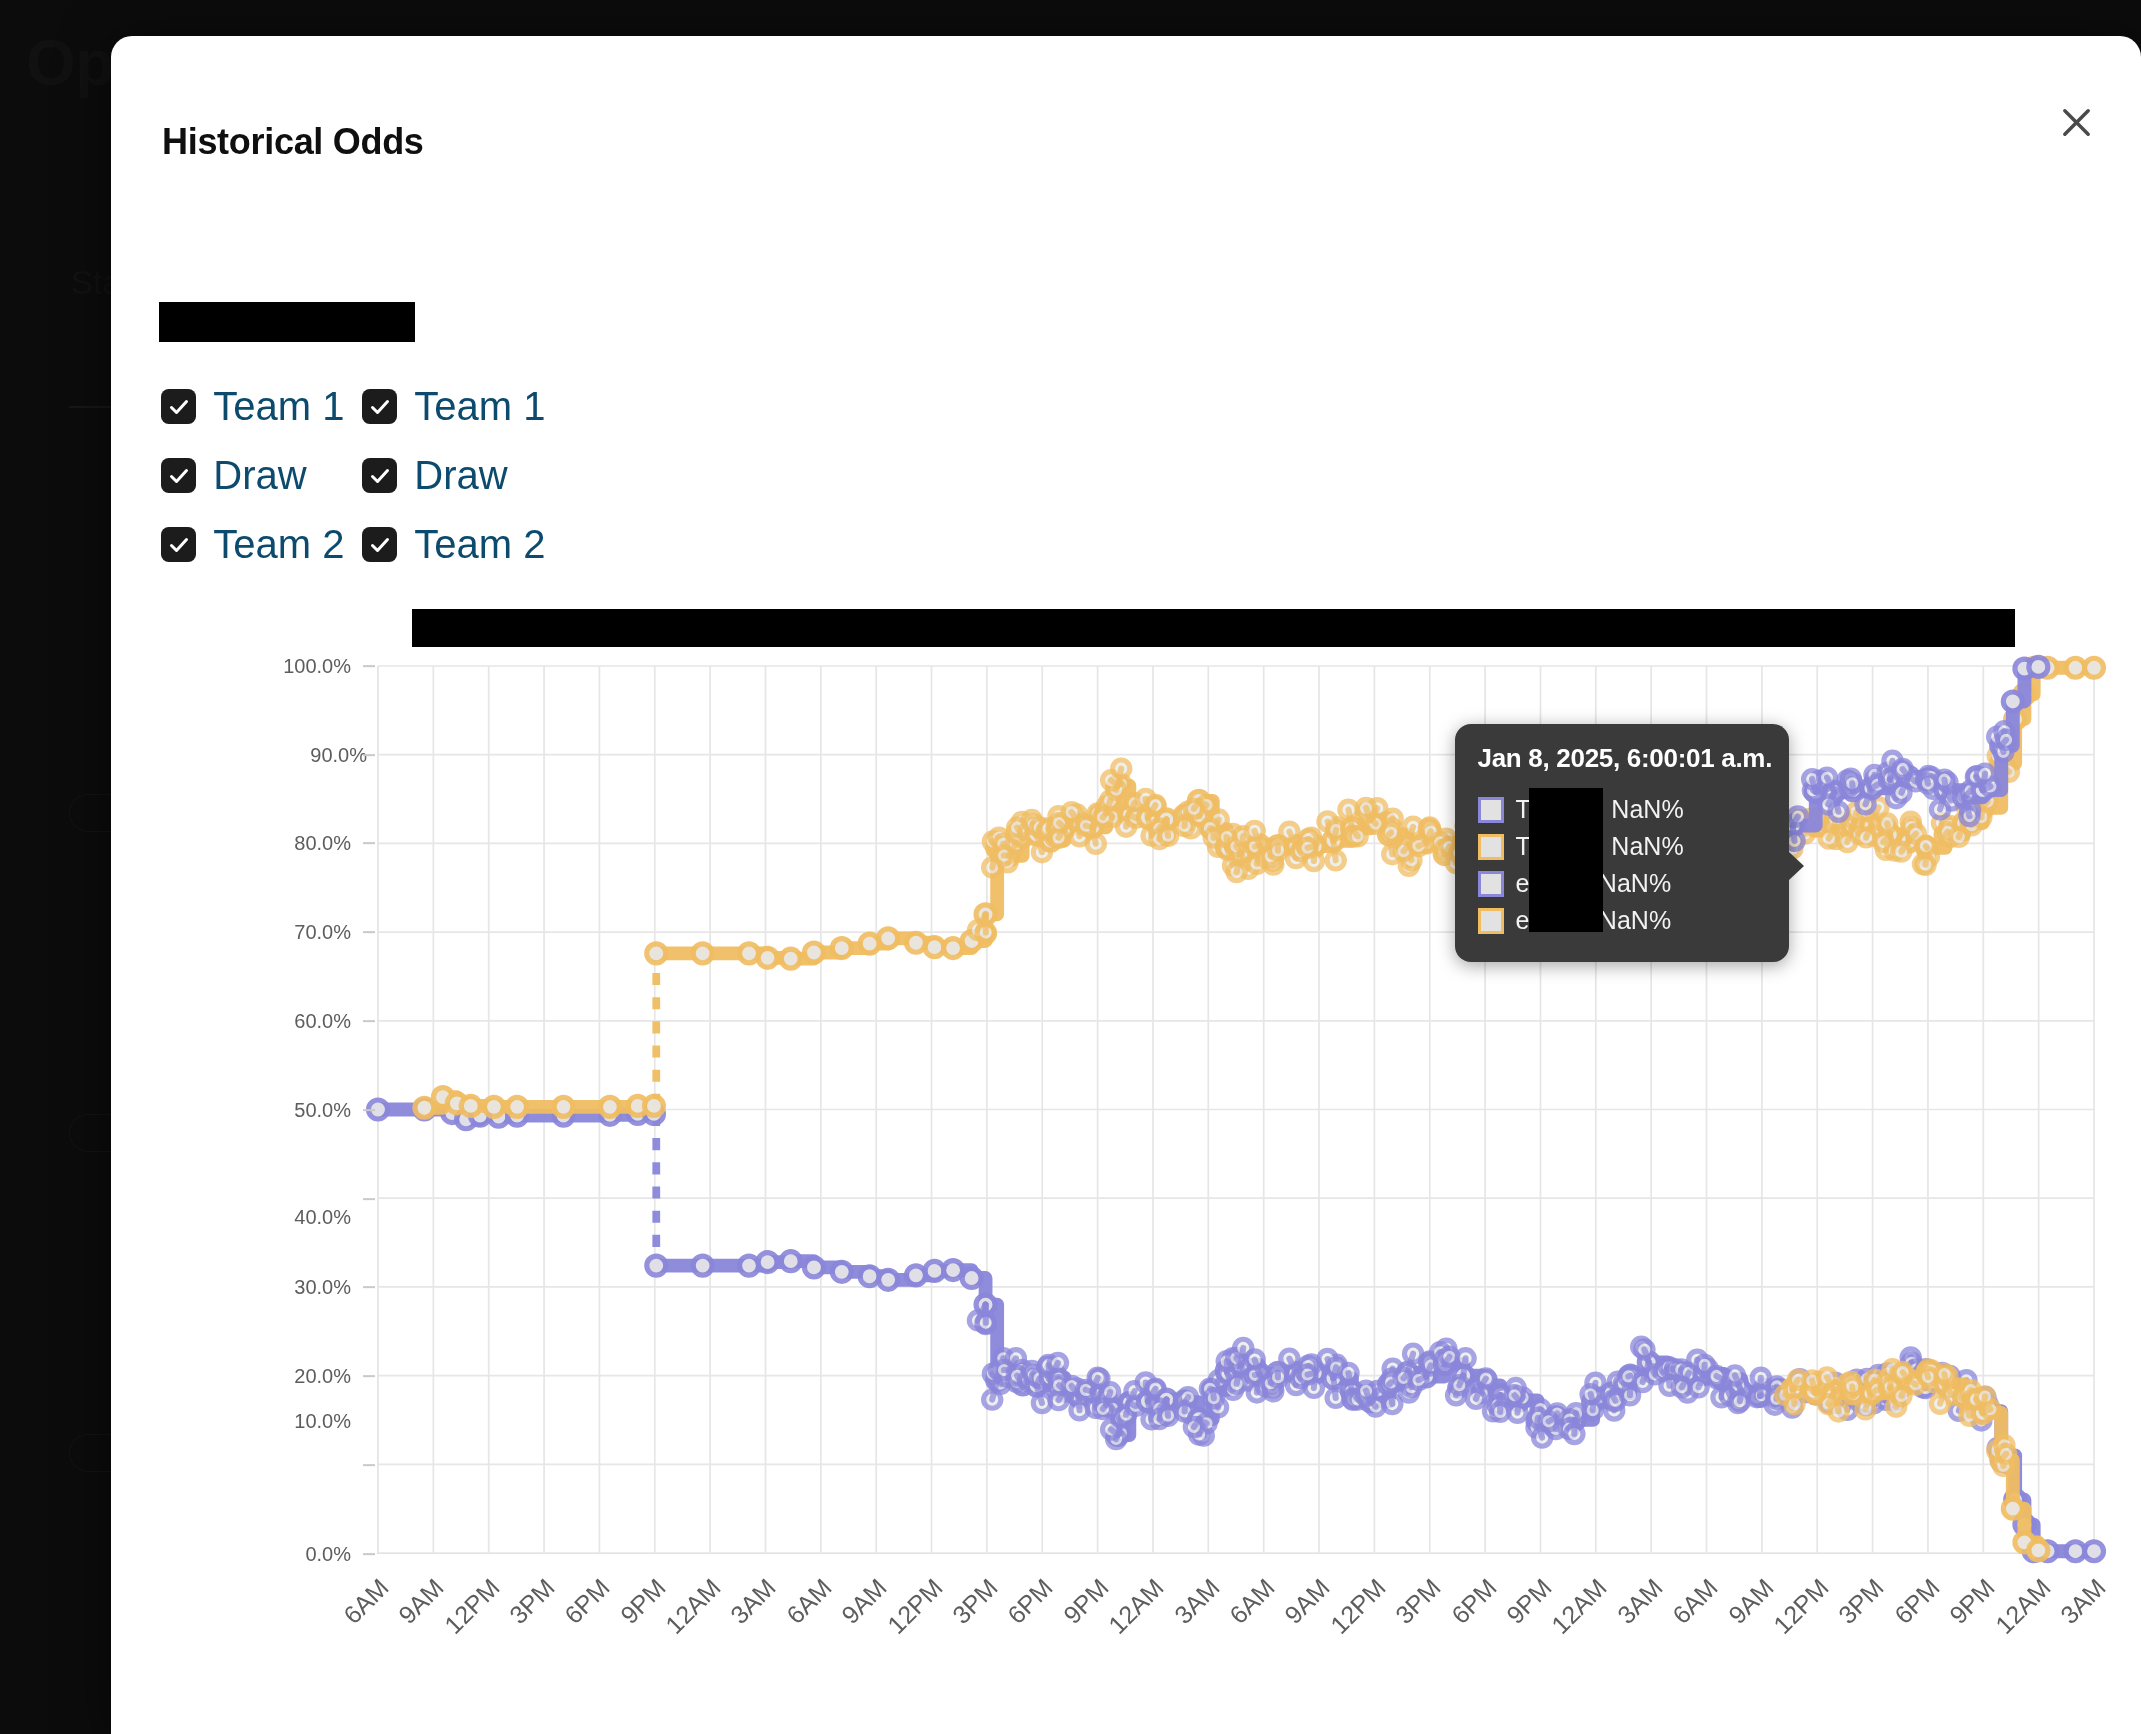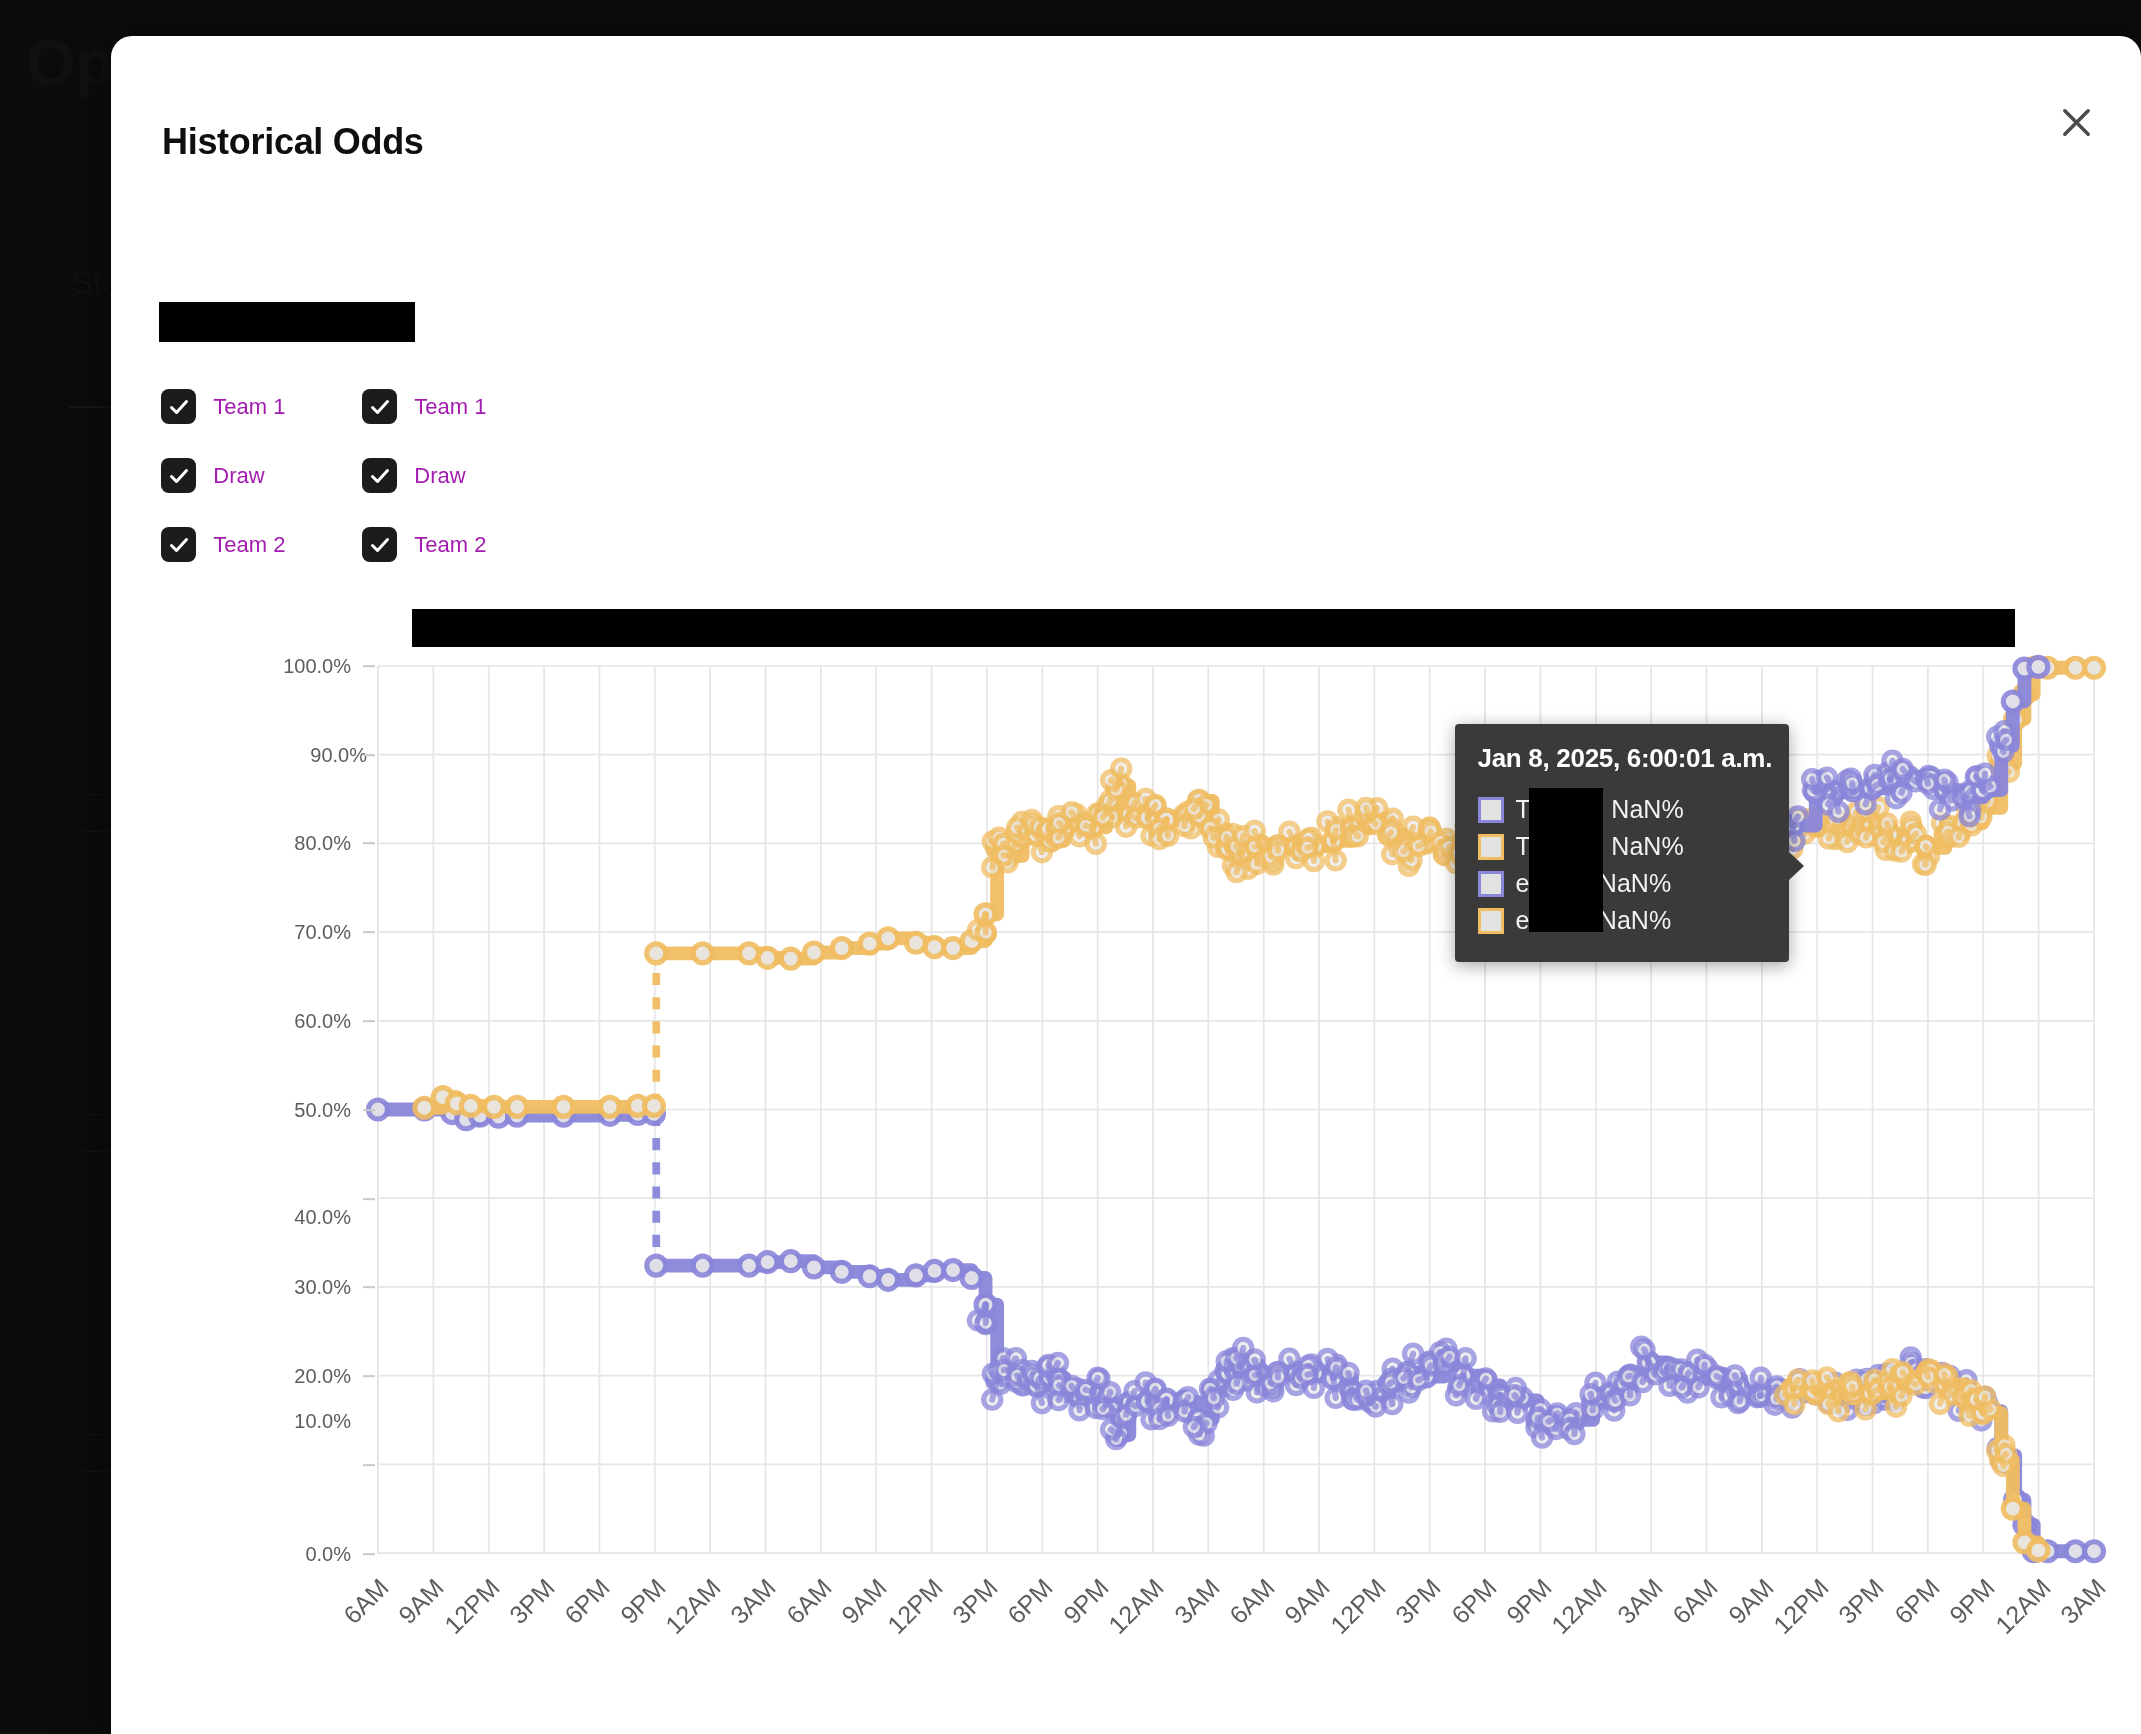--- a/index.html
+++ b/index.html
@@ -102,21 +102,21 @@
   }
   .cb-item { display: flex; align-items: center; gap: 17.3px; cursor: pointer; }
   .cb-box {
     width: 35px; height: 35px;
     border-radius: 7.8px;
     background: #1c1c1c;
     display: flex; align-items: center; justify-content: center;
     flex: 0 0 auto;
   }
   .cb-box svg { width: 24px; height: 24px; }
-  .cb-label { font-size: 22px; color: #a21caf; white-space: nowrap; }
+  .cb-label { font-size: 40px; color: #0c4a6e; white-space: nowrap; }
 
   
   #zoom-controls {
     position: absolute; right: 50px; top: 351px;
     display: flex; align-items: center; gap: 22.5px;
   }
   #zoom-mode { font-size: 28.5px; color: #6f6f6f; white-space: nowrap; }
   #reset-zoom {
     font-family: "Liberation Sans", sans-serif;
     font-size: 27px; color: #141414;
@@ -172,21 +172,21 @@
     transform: rotate(-45deg);
     text-align: right;
   }
 
   
   #tooltip {
     position: absolute;
     left: 1344px; top: 688px;
     width: 334px;
     background: #3a3a3a;
-    border-radius: 4px;
+    border-radius: 16px;
     padding: 19px 22.5px 22.5px 22.5px;
     color: #ffffff;
     box-shadow: 0 3.5px 17.3px rgba(0,0,0,.35);
   }
   #tooltip-title {
     font-size: 26px; font-weight: 700; margin-bottom: 17.3px;
     white-space: nowrap; letter-spacing: -0.3px;
   }
   .tt-row {
     display: flex; align-items: center; gap: 12px;

